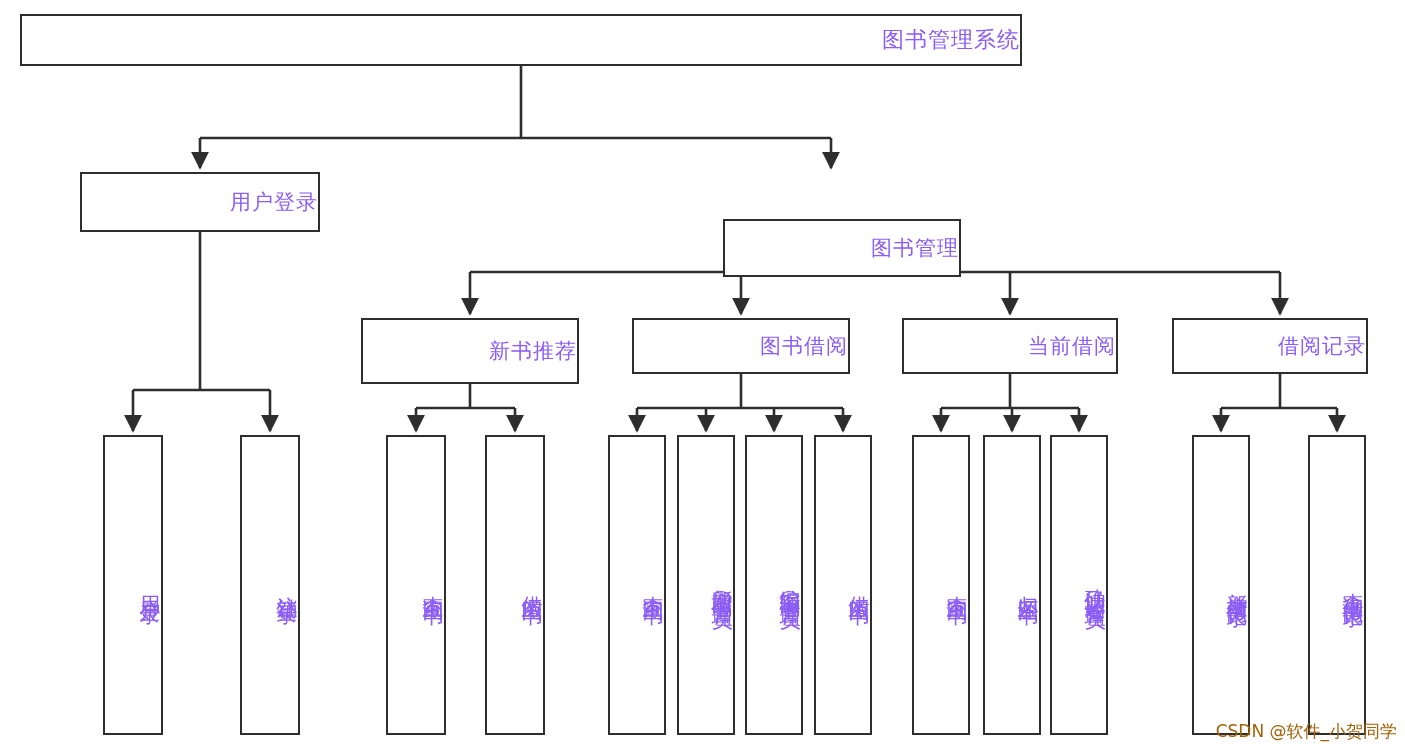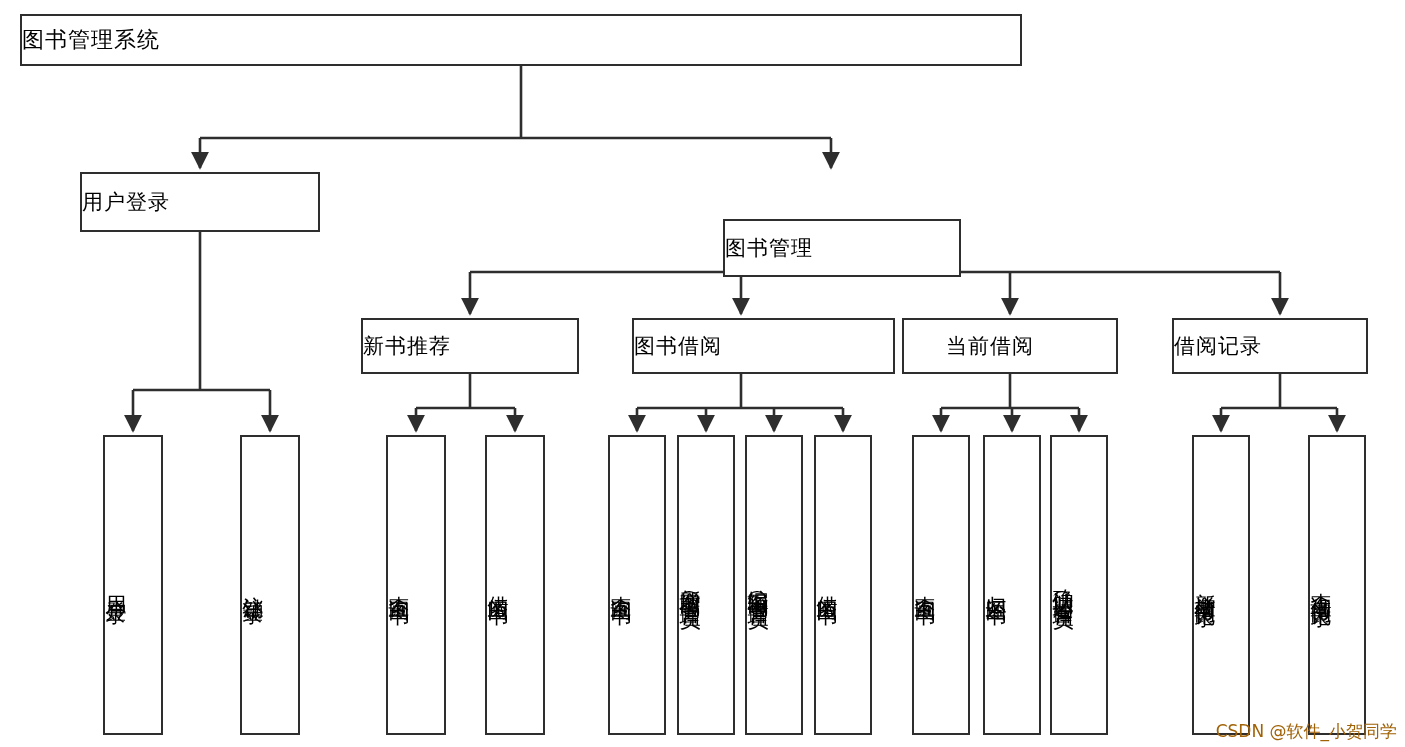--- a/index.html
+++ b/index.html
@@ -26,22 +26,22 @@
     height: 747px;
     pointer-events: none;
   }
   .node {
     position: absolute;
     box-sizing: border-box;
     background: #ffffff;
     border: 2px solid #2e2e2e;
     display: flex;
     align-items: center;
-    justify-content: flex-start;
-    color: #000000;
+    justify-content: flex-end;
+    color: #8b5cf6;
   }
   .node.horiz {
     font-size: 21px;
     letter-spacing: 1px;
   }
   .node.vert {
     font-size: 21px;
     letter-spacing: 2px;
   }
   .node.vert .vtext {
@@ -124,24 +124,24 @@
     <span>图书管理系统</span>
   </div>
 
   <div class="node horiz" style="left:80px; top:172px; width:240px; height:60px;">
     <span>用户登录</span>
   </div>
   <div class="node horiz" style="left:723px; top:172px; width:238px; height:58px;margin-top:47px;">
     <span>图书管理</span>
   </div>
 
-  <div class="node horiz" style="left:361px; top:318px; width:218px; height:56px;">
+  <div class="node horiz" style="left:361px; top:318px; width:218px; height:66px;">
     <span>新书推荐</span>
   </div>
-  <div class="node horiz" style="left:632px; top:318px; width:263px; height:56px;">
+  <div class="node horiz" style="left:632px; top:318px; width:218px; height:56px;">
     <span>图书借阅</span>
   </div>
   <div class="node horiz" style="left:902px; top:318px; width:216px; height:56px;padding-left:42px;">
     <span>当前借阅</span>
   </div>
   <div class="node horiz" style="left:1172px; top:318px; width:196px; height:56px;">
     <span>借阅记录</span>
   </div>
 
   <div class="node vert" style="left:103px; top:435px; width:60px; height:300px;">

